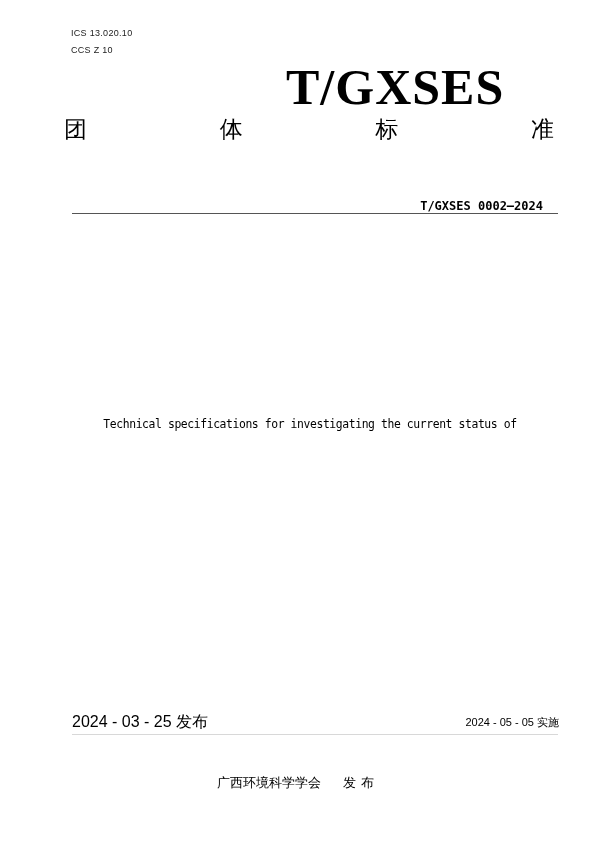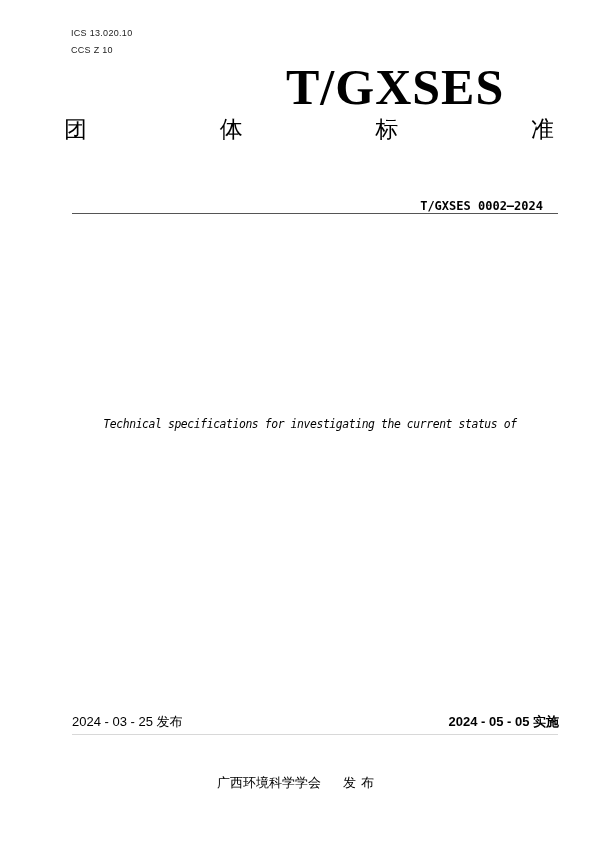--- a/index.html
+++ b/index.html
@@ -79,37 +79,36 @@
     #title-en {
       top: 415px;
       left: 60px;
       width: 500px;
       text-align: center;
       font-family: "DejaVu Sans Mono", monospace;
       font-size: 11.4px;
       line-height: 19px;
       letter-spacing: -0.4px;
     }
-    #title-en div { white-space: nowrap; font-style: italic; }
+    #title-en div { white-space: nowrap; }
     #issue-date {
       top: 713px;
       left: 72px;
       font-family: "Liberation Sans", sans-serif;
-      font-size: 13px;
+      font-size: 16px;
       line-height: 18px;
       white-space: nowrap;
     }
     #impl-date {
       top: 713px;
       right: 41px;
       font-family: "Liberation Sans", sans-serif;
-      font-size: 13px;
+      font-size: 11px;
       line-height: 18px;
       white-space: nowrap;
-      font-weight: bold;
     }
     #publisher {
       top: 774px;
       left: 217px;
       font-size: 13px;
       line-height: 18px;
       white-space: nowrap;
     }
     #publisher .pub-action {
       margin-left: 22px;

